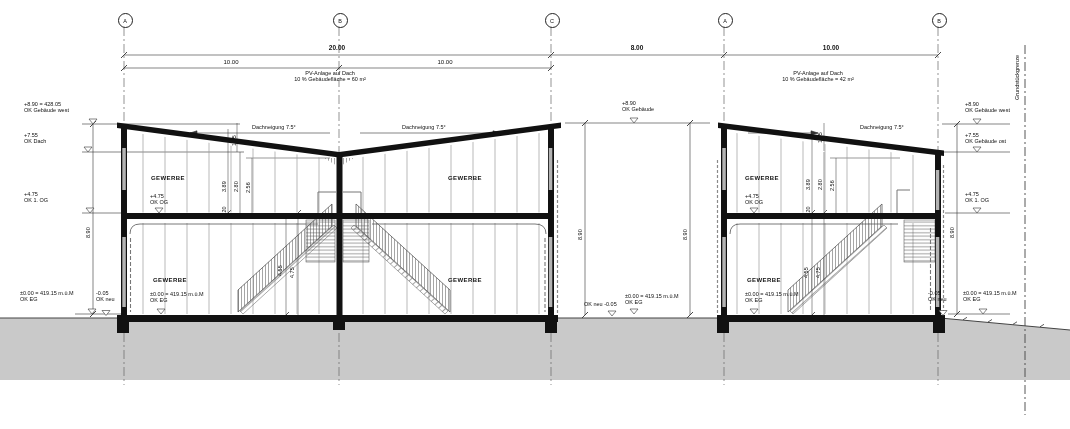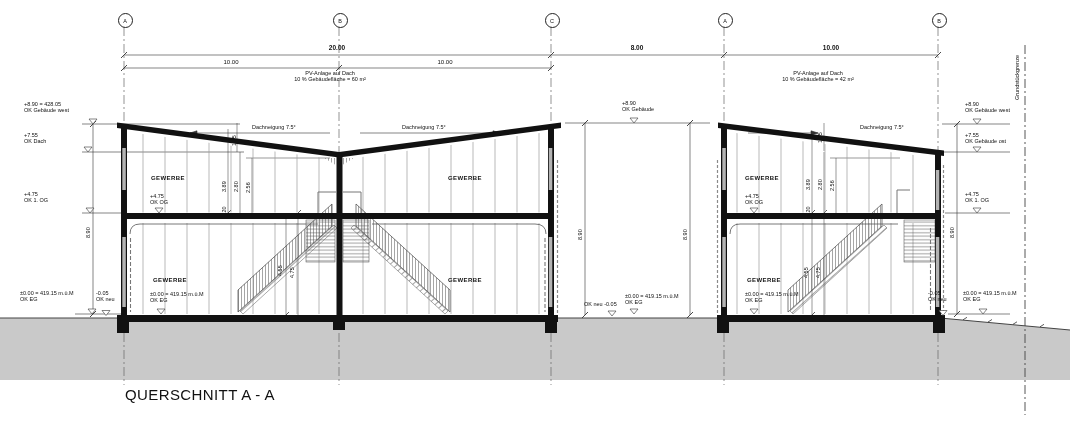--- a/index.html
+++ b/index.html
@@ -290,15 +290,14 @@
       <div class="ann rot" style="left: 815px; top: 278px;">4.75</div>
       <div class="ann rot" style="left: 1014px; top: 100px;">Grundstückgrenze</div>
     </div>
 <div id="bubbles">
       <div class="bubble" style="left: 117.5px; top: 13px;">A</div>
       <div class="bubble" style="left: 332.5px; top: 13px;">B</div>
       <div class="bubble" style="left: 544.5px; top: 13px;">C</div>
       <div class="bubble" style="left: 717.5px; top: 13px;">A</div>
       <div class="bubble" style="left: 931.5px; top: 13px;">B</div>
     </div>
-<div id="title">QUERSCHNITT A - A</div>
 
 </div>
 
 </body></html>

